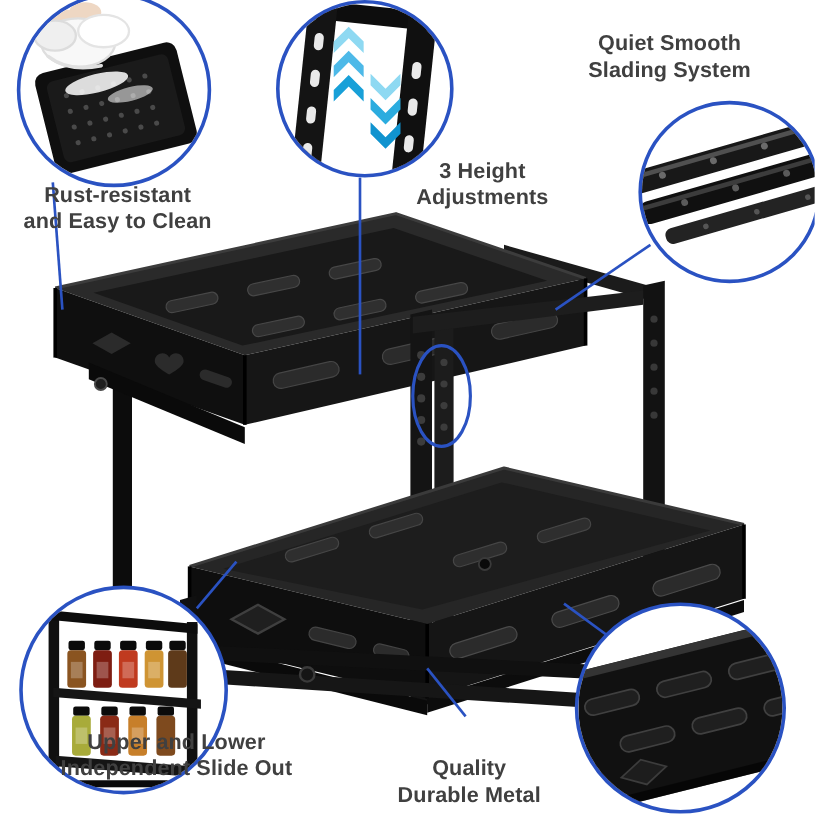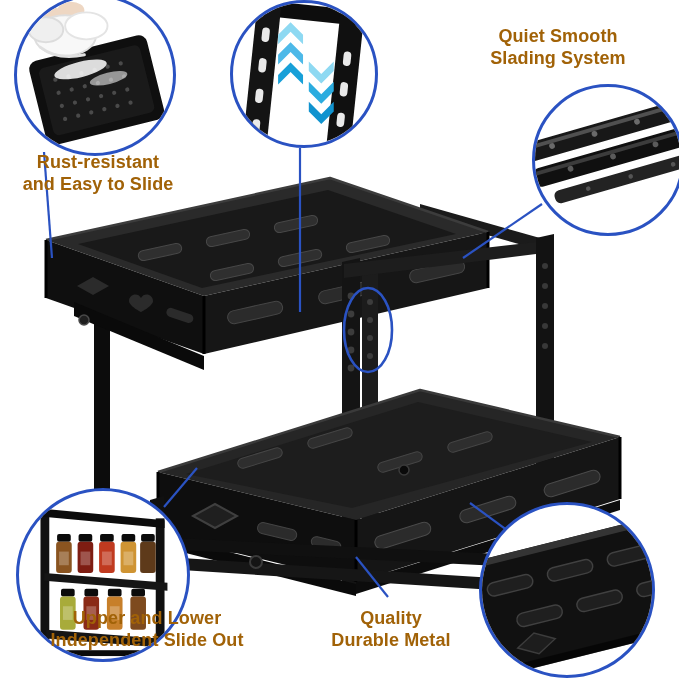--- a/index.html
+++ b/index.html
@@ -10,34 +10,34 @@
     background:#ffffff; overflow:hidden;
   }
   .stage svg { display:block; }
   .product-layer, .overlay-layer { position:absolute; inset:0; width:679px; height:690px; pointer-events:none; }
   .callout-circle {
     position:absolute; border-radius:50%;
     border:3px solid #2a52c2; background:#ffffff; overflow:hidden;
   }
   .callout-circle svg { width:100%; height:100%; }
   .callout-label {
-    position:absolute; color:#a16207; font-weight:bold;
+    position:absolute; color:#404040; font-weight:bold;
     text-align:center; white-space:pre-line; line-height:1.22;
     font-size:18px; letter-spacing:.1px;
   }
   .c-rust   { left:14px;  top:-6px;  width:162px; height:162px; }
   .c-height { left:230px; top:0px;   width:148px; height:148px; }
   .c-slide  { left:532px; top:84px;  width:152px; height:152px; }
   .c-indep  { left:16px;  top:488px; width:174px; height:174px; }
   .c-metal  { left:479px; top:502px; width:176px; height:176px; }
   .l-rust   { left:8px;   top:152px; width:180px; }
   .l-height { left:336px; top:132px; width:132px; }
   .l-slide  { left:467px; top:26px;  width:182px; }
   .l-indep  { left:6px;   top:608px; width:282px; }
-  .l-metal  { left:305px; top:608px; width:172px;text-align:center; }
+  .l-metal  { left:305px; top:630px; width:172px;text-align:center; }
 </style>
 </head>
 <body>
 
 <div class="stage">
 
   <svg class="product-layer" viewBox="0 0 679 690">
 
     <g>
       <polygon points="94,296 110,292 110,546 94,550" fill="#0c0c0c"></polygon>
@@ -315,21 +315,23 @@
           <rect x="94" y="100" width="48" height="14" rx="7"></rect>
           <rect x="158" y="100" width="48" height="14" rx="7"></rect>
         </g>
         <polygon points="24,134 44,123 64,134 44,145" fill="#1d1d1d" stroke="#3c3c3c" stroke-width="1.5"></polygon>
         <rect x="-14" y="150" width="214" height="8" fill="#000000" opacity="0.6"></rect>
       </g>
     </svg>
   </div>
 
   <div class="callout-label l-rust">Rust-resistant
-and Easy to Slide</div>
+and Easy to Clean</div>
+  <div class="callout-label l-height">3 Height
+Adjustments</div>
   <div class="callout-label l-slide">Quiet Smooth
 Slading System</div>
   <div class="callout-label l-indep">Upper and Lower
 Independent Slide Out</div>
   <div class="callout-label l-metal">Quality
 Durable Metal</div>
 
 </div>
 
 </body></html>

